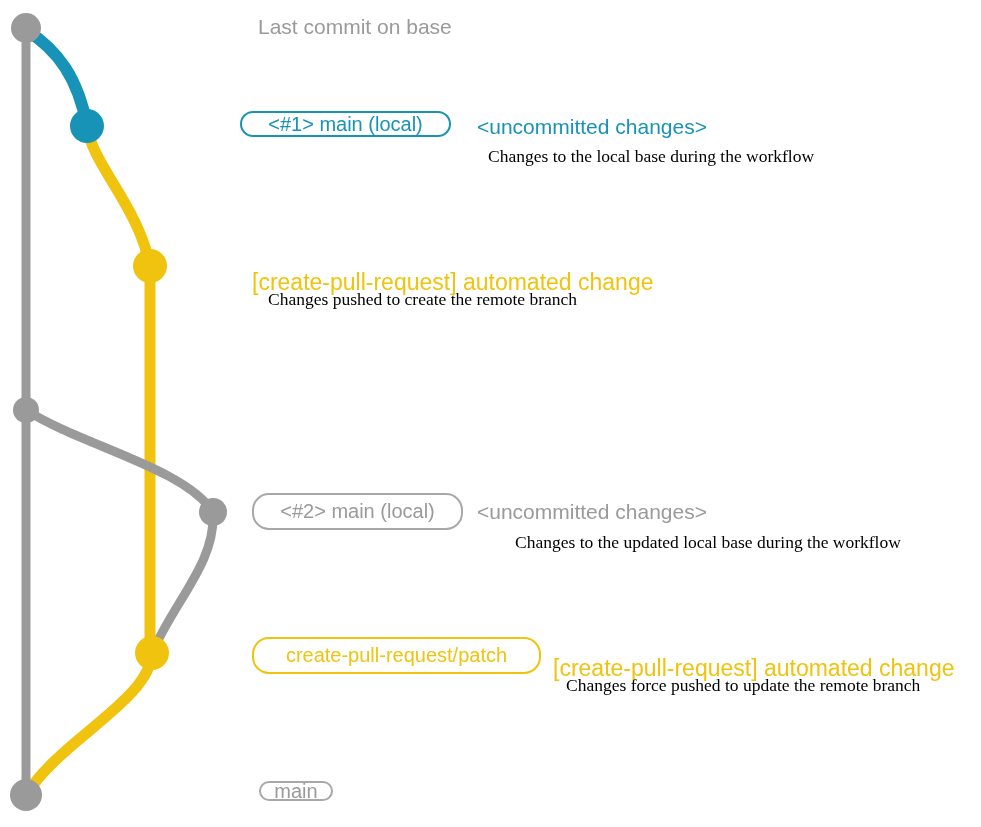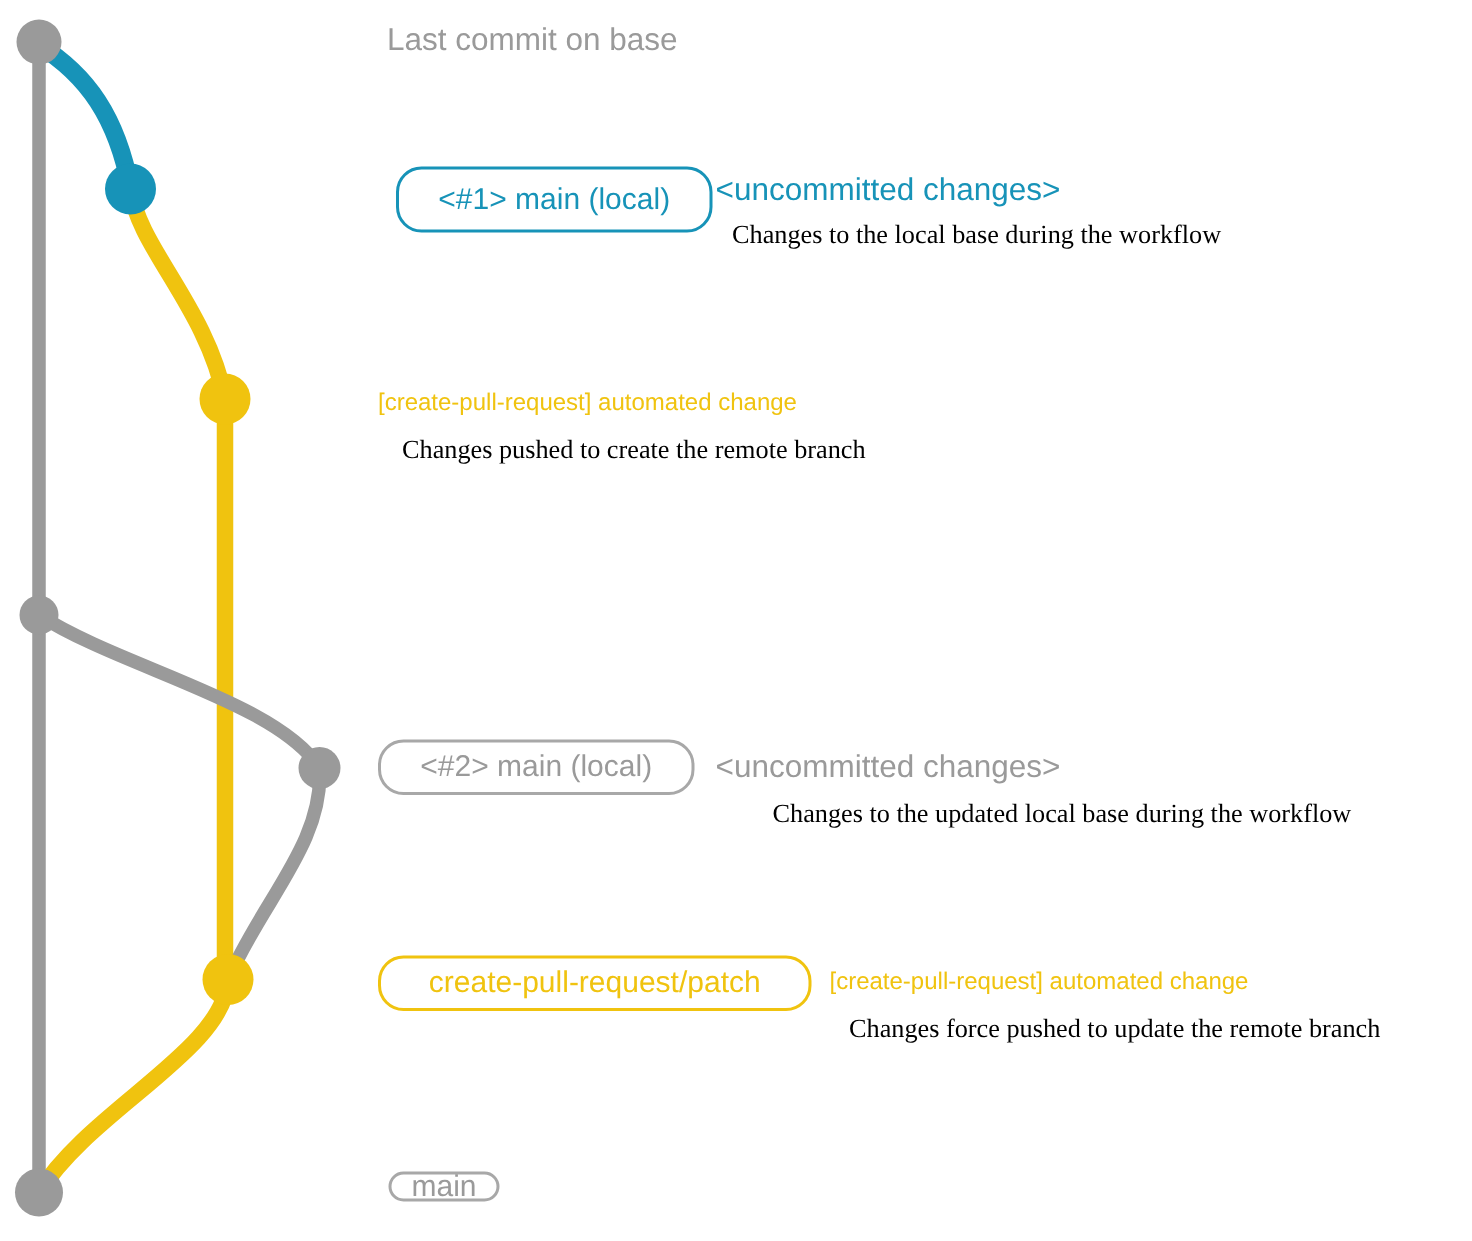--- a/index.html
+++ b/index.html
@@ -32,23 +32,24 @@
   .glabel {
     position: absolute;
     color: var(--c-gray);
     font-size: 21px;
     line-height: 25px;
     white-space: nowrap;
   }
   .ylabel {
     position: absolute;
     color: var(--c-yellow);
-    font-size: 16px;
+    font-size: 23px;
     line-height: 25px;
     white-space: nowrap;
+    margin-top: 14px;
   }
   .status {
     position: absolute;
     font-size: 21px;
     line-height: 25px;
     white-space: nowrap;
   }
   .status.teal { color: var(--c-teal); }
   .status.gray { color: var(--c-gray); }
   .badge {
@@ -97,21 +98,21 @@
     <circle class="node-teal" cx="87" cy="126" r="17"></circle>
     <circle class="node-yellow" cx="150" cy="266" r="17"></circle>
     <circle class="node-gray" cx="26" cy="410" r="13"></circle>
     <circle class="node-gray" cx="213" cy="512" r="14"></circle>
     <circle class="node-yellow" cx="152" cy="653" r="17"></circle>
     <circle class="node-gray" cx="26" cy="795" r="16"></circle>
   </svg>
 
   <div class="glabel" style="left:258px; top:14px;">Last commit on base</div>
 
-  <div class="badge teal" style="left:264px; top:111px; width:211px; height:44px;">&lt;#1&gt; main (local)</div>
+  <div class="badge teal" style="left:240px; top:111px; width:211px; height:26px;">&lt;#1&gt; main (local)</div>
   <div class="status teal" style="left:477px; top:114px;">&lt;uncommitted changes&gt;</div>
   <div class="note" style="left:488px; top:146px;">Changes to the local base during the workflow</div>
 
   <div class="ylabel" style="left:252px; top:256px;">[create-pull-request] automated change</div>
   <div class="note" style="left:268px; top:289px;">Changes pushed to create the remote branch</div>
 
 
   <div class="badge gray" style="left:252px; top:493px; width:211px; height:37px;">&lt;#2&gt; main (local)</div>
   <div class="status gray" style="left:477px; top:499px;">&lt;uncommitted changes&gt;</div>
   <div class="note" style="left:487px; top:532px;margin-left:28px;">Changes to the updated local base during the workflow</div>

